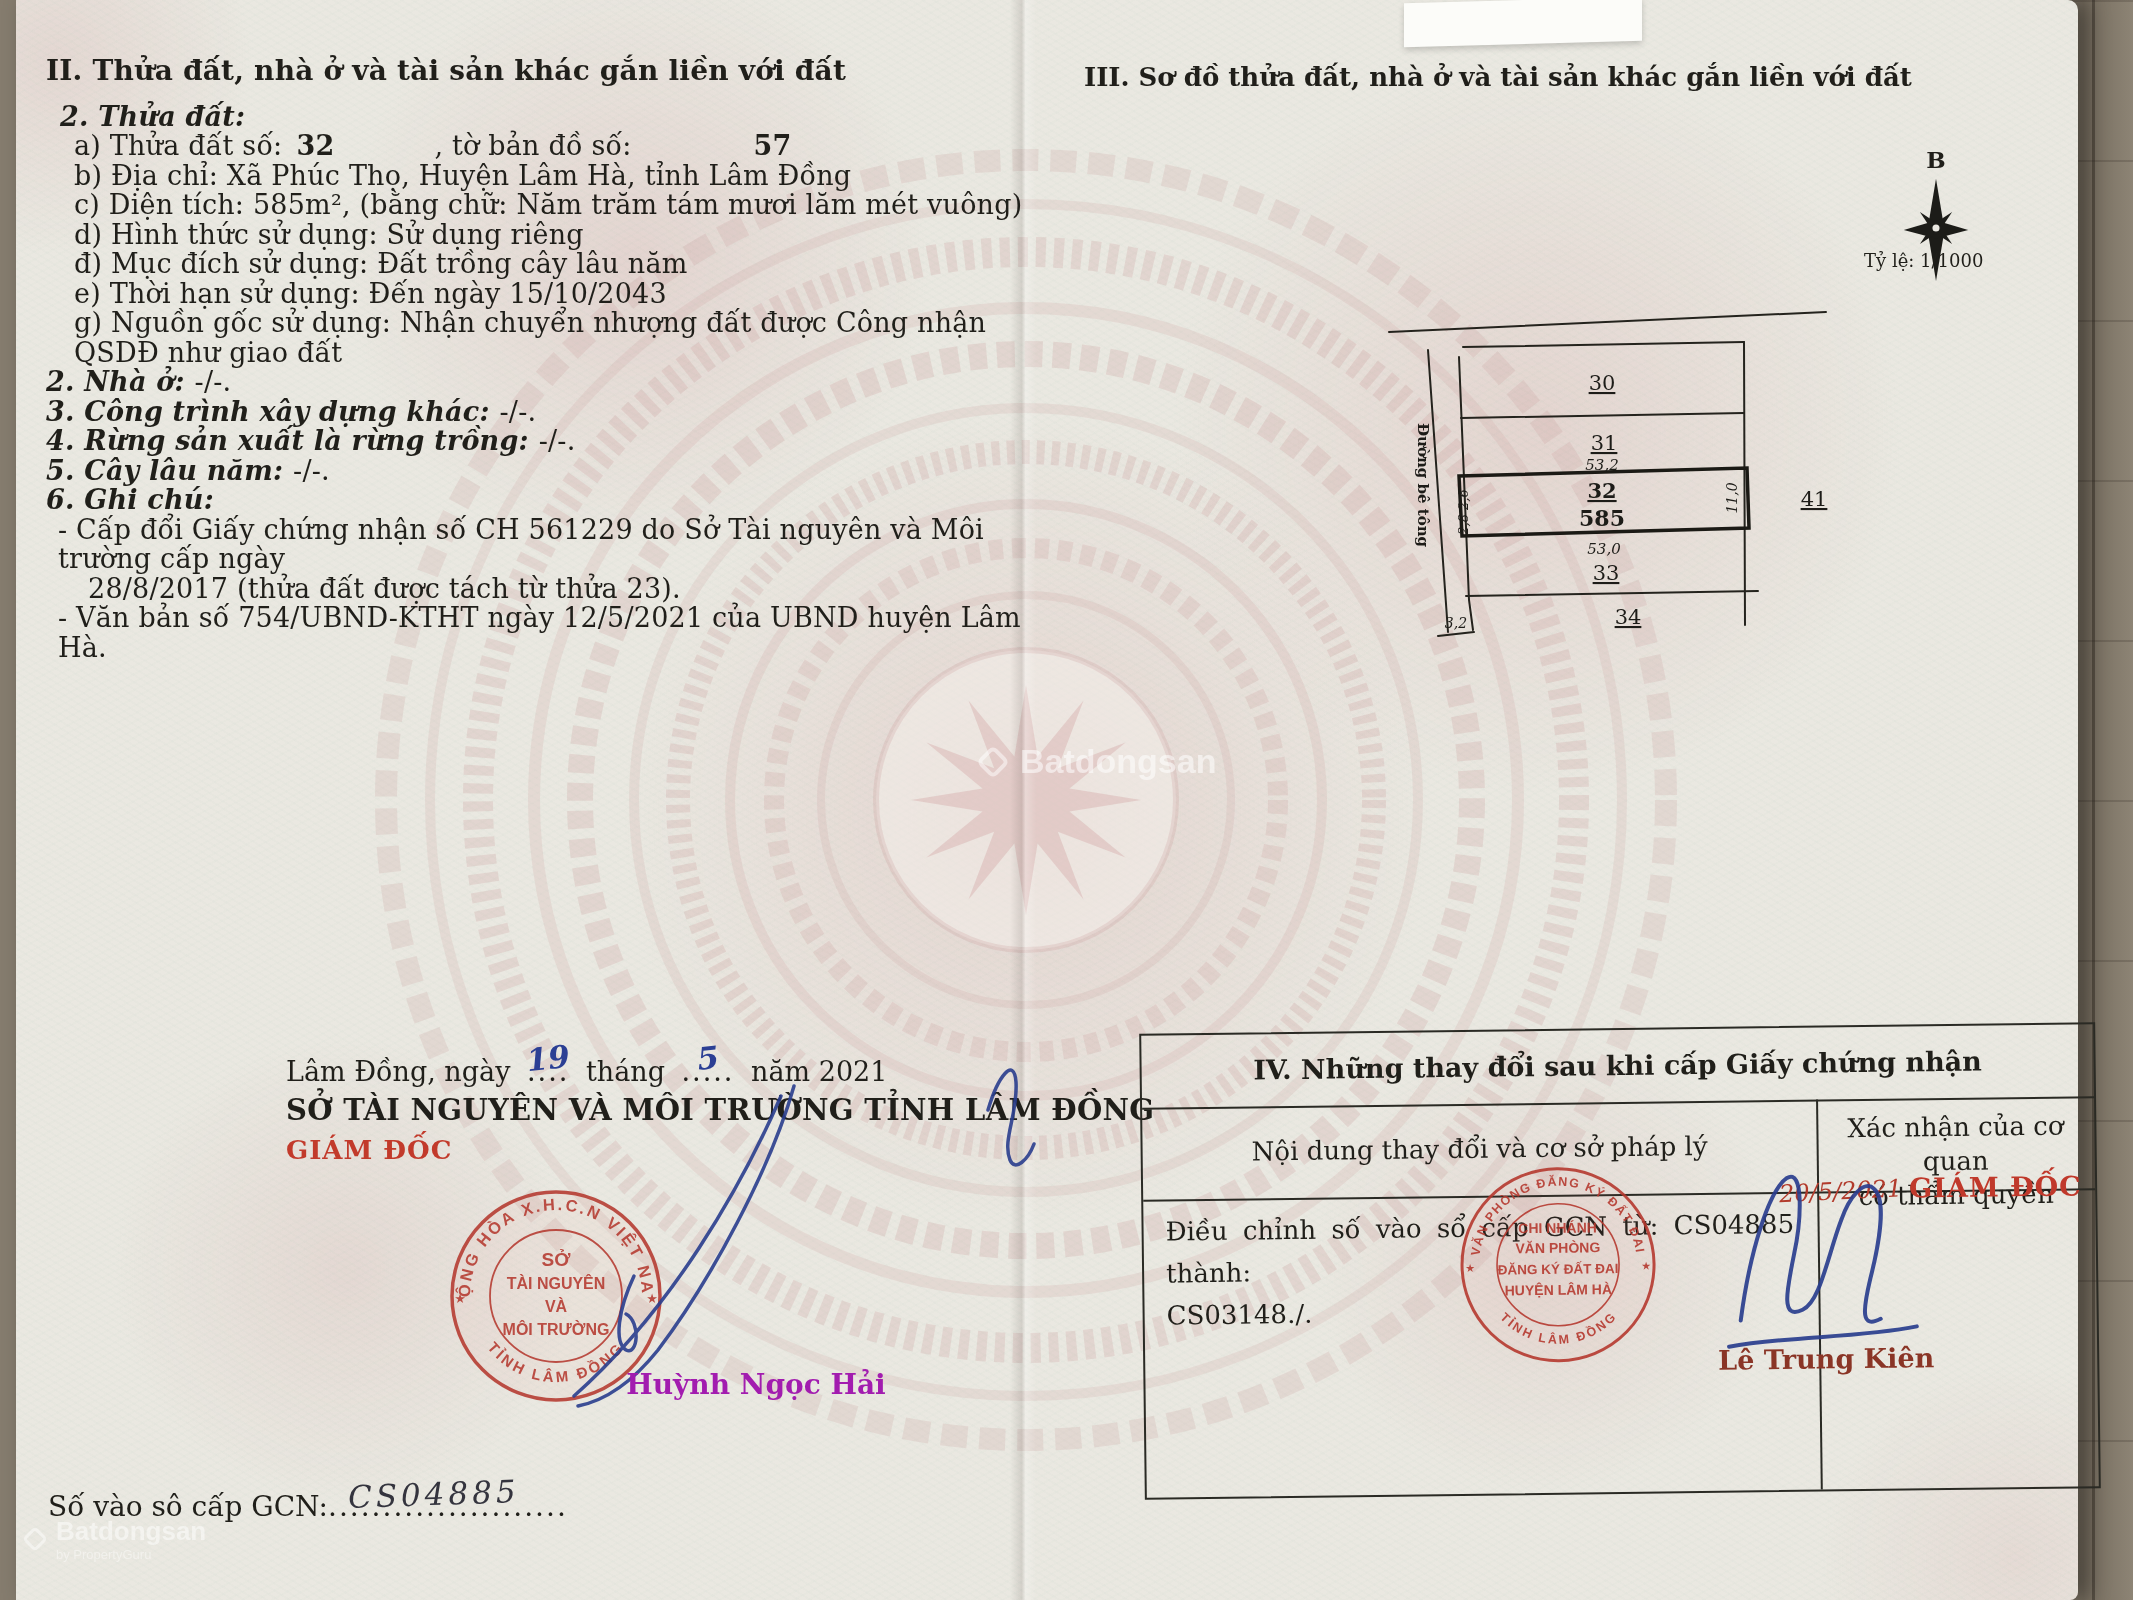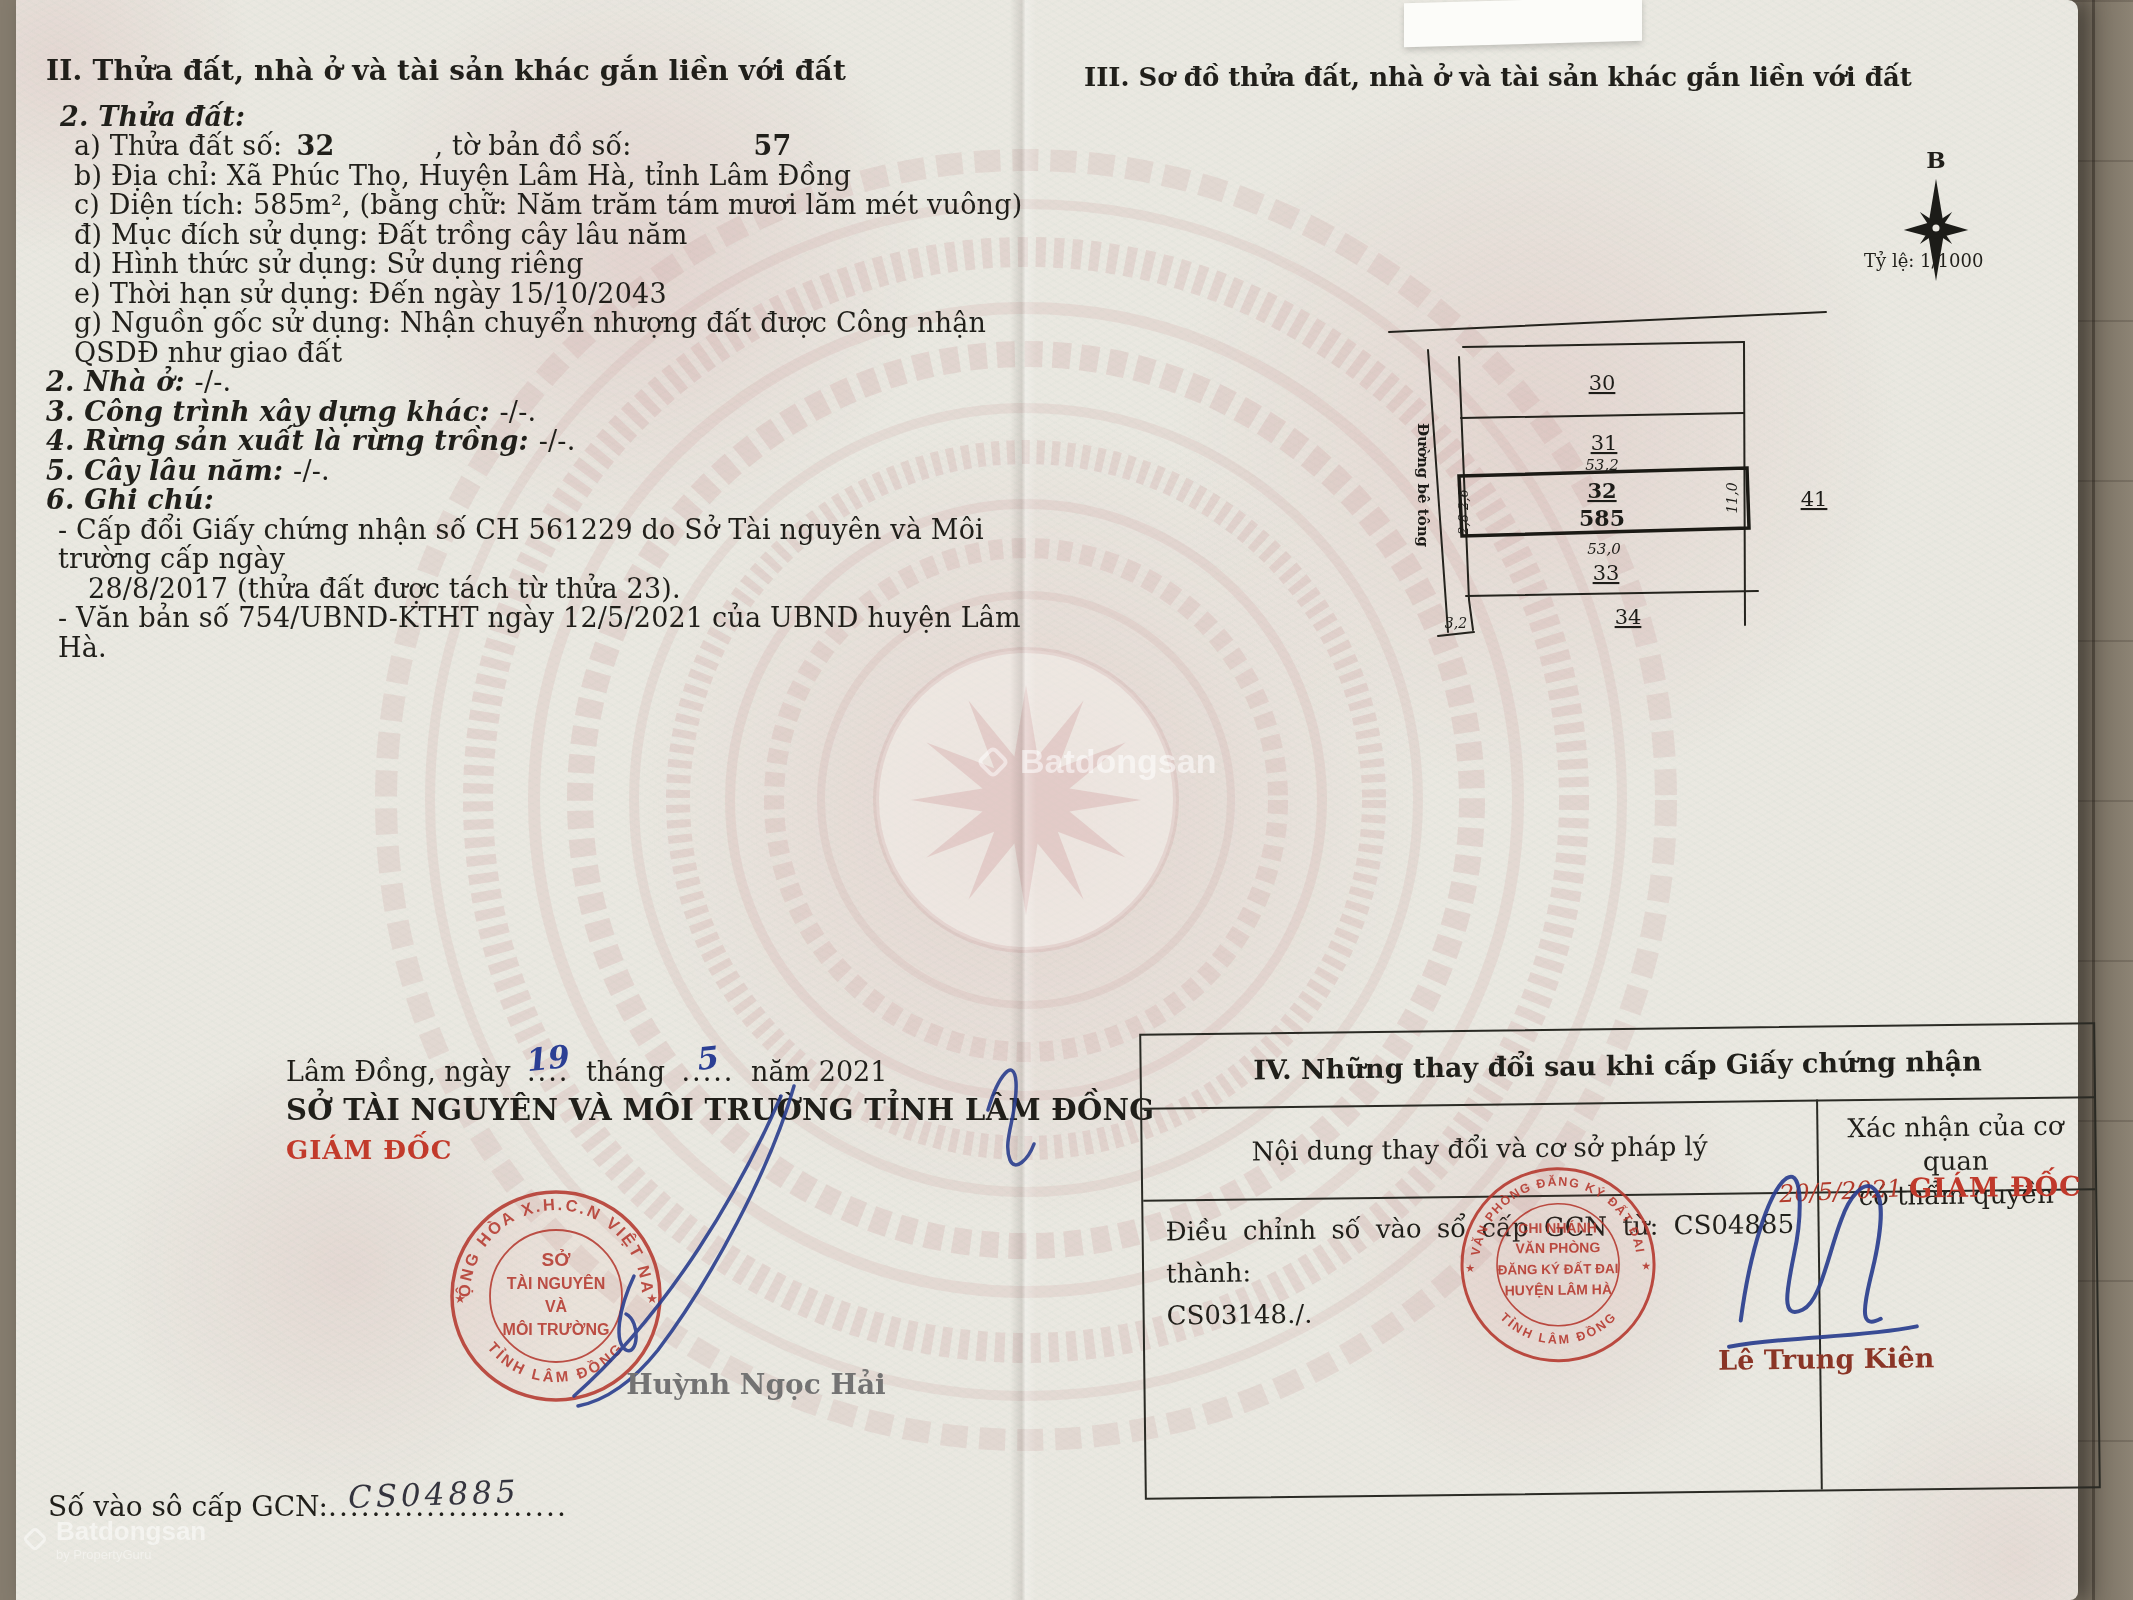--- a/index.html
+++ b/index.html
@@ -72,21 +72,21 @@
   .signL{left:270px;top:1056px;width:780px;text-align:left;}
   .signL .dateline{font-size:27px;}
   .signL .org{font-size:29px;font-weight:bold;margin-top:6px;letter-spacing:.3px;white-space:nowrap;}
   .signL .role{font-size:26px;font-weight:bold;color:#c23a2b;margin-top:8px;letter-spacing:1px;}
   .dotgroup{position:relative;display:inline-block;margin:0 8px;}
   .dotgroup .dots{letter-spacing:2px;}
   .dotgroup .hwb{
     position:absolute;left:50%;top:-16px;transform:translateX(-50%) rotate(-6deg);
     color:#2b3f94;font-size:31px;font-style:italic;font-weight:bold;
   }
-  .signerL{left:600px;top:1368px;width:280px;text-align:center;font-size:28px;font-weight:600;color:#737373;}
+  .signerL{left:600px;top:1368px;width:280px;text-align:center;font-size:28px;font-weight:600;color:#a21caf;}
   .sealL{left:432px;top:1188px;}
   .sigL{left:520px;top:1048px;}
   
   .t4{left:1126px;top:1028px;width:952px;height:462px;border:2px solid #2a2a24;transform:rotate(-0.7deg);}
   .t4 .line-h1{position:absolute;left:0;top:72px;width:100%;height:0;border-top:2px solid #2a2a24;}
   .t4 .line-h2{position:absolute;left:0;top:164px;width:100%;height:0;border-top:2px solid #2a2a24;}
   .t4 .line-v{position:absolute;left:674px;top:72px;width:0;height:390px;border-left:2px solid #2a2a24;}
   .t4 .t4-title{position:absolute;left:0;top:20px;width:100%;text-align:center;font-size:27px;font-weight:bold;}
   .t4 .colL{position:absolute;left:0;top:102px;width:674px;text-align:center;font-size:26px;}
   .t4 .colR{position:absolute;left:674px;top:84px;width:278px;text-align:center;font-size:26px;line-height:34px;}
@@ -141,22 +141,22 @@
   <div class="loose-paper"></div>
 
   <div class="blk sec2">
     <div class="title">II. Thửa đất, nhà ở và tài sản khác gắn liền với đất</div>
     <div class="l-sub bi">2. Thửa đất:</div>
     <div class="l-abc">
       <span>a) Thửa đất số:</span><span class="b va">32</span><span class="lb2">, tờ bản đồ số:</span><span class="b vb">57</span>
     </div>
     <div class="l-abc">b) Địa chỉ:  Xã Phúc Thọ, Huyện Lâm Hà, tỉnh Lâm Đồng</div>
     <div class="l-abc">c) Diện tích: 585m², (bằng chữ: Năm trăm tám mươi lăm mét vuông)</div>
+    <div class="l-abc">d) Hình thức sử dụng:  Sử dụng riêng</div>
     <div class="l-abc">đ) Mục đích sử dụng:  Đất trồng cây lâu năm</div>
-    <div class="l-abc">d) Hình thức sử dụng:  Sử dụng riêng</div>
     <div class="l-abc">e) Thời hạn sử dụng:   Đến ngày 15/10/2043</div>
     <div class="l-abc">g) Nguồn gốc sử dụng:  Nhận chuyển nhượng đất được Công nhận QSDĐ như giao đất</div>
     <div><span class="bi">2. Nhà ở:</span><span class="ival">-/-.</span></div>
     <div><span class="bi">3. Công trình xây dựng khác:</span><span class="ival">-/-.</span></div>
     <div><span class="bi">4. Rừng sản xuất là rừng trồng:</span><span class="ival">-/-.</span></div>
     <div><span class="bi">5. Cây lâu năm:</span><span class="ival">-/-.</span></div>
     <div class="bi">6. Ghi chú:</div>
     <div class="l-note">- Cấp đổi Giấy chứng nhận số CH 561229 do Sở Tài nguyên và Môi trường cấp ngày</div>
     <div class="l-note2">28/8/2017 (thửa đất được tách từ thửa 23).</div>
     <div class="l-note">- Văn bản số 754/UBND-KTHT ngày 12/5/2021 của UBND huyện Lâm Hà.</div>

